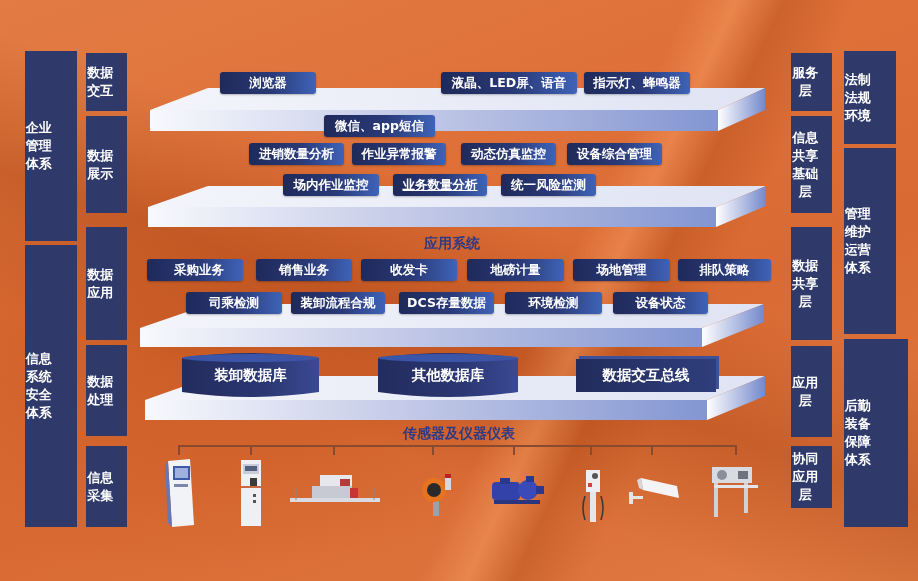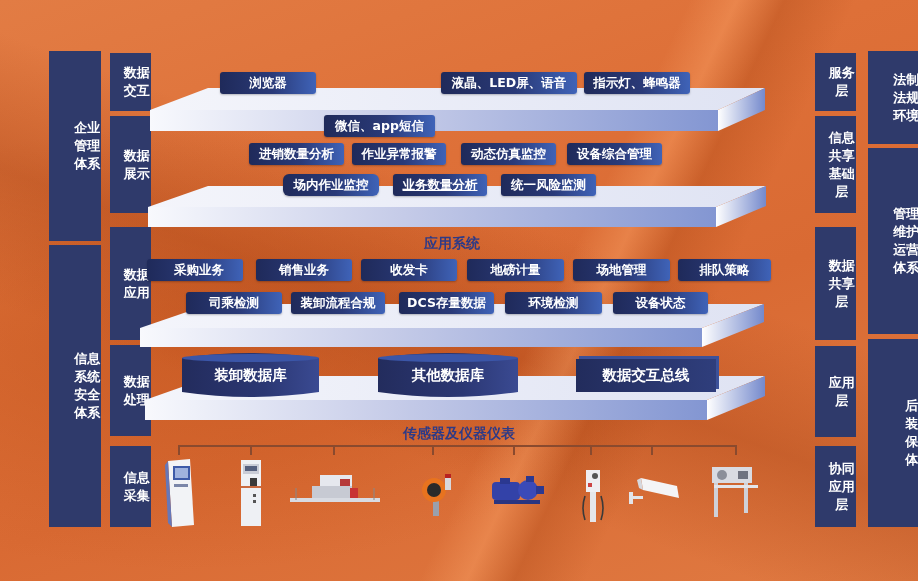--- a/index.html
+++ b/index.html
@@ -13,23 +13,22 @@
       radial-gradient(ellipse at 20% 60%, rgba(190,80,25,0.55) 0%, rgba(190,80,25,0) 45%),
       linear-gradient(160deg, #e27c44 0%, #de7038 35%, #d96a33 60%, #e07a42 100%);
   }
   .col {
     position: absolute;
     background: #2f3a6b;
     color: #fff;
     font-weight: bold;
     font-size: 13px;
     line-height: 18px;
-    display: flex; align-items: center; justify-content: flex-end;
+    display: flex; align-items: center; justify-content: flex-start;
     text-align: center;
-    margin-left: 24px;
   }
   .col span { display: block; width: 2.2em; word-break: break-all; }
   .col.wide span { width: 2.1em; }
 
   .platform { position: absolute; }
   .platform svg { display: block; }
 
   .chip {
     position: absolute;
     height: 22px;
@@ -97,21 +96,21 @@
 </div>
 <div class="col" style="left:791px;top:116px;width:41px;height:97px;">
   <span>信息共享基础层</span>
 </div>
 <div class="col" style="left:791px;top:227px;width:41px;height:113px;">
   <span>数据共享层</span>
 </div>
 <div class="col" style="left:791px;top:346px;width:41px;height:91px;">
   <span>应用层</span>
 </div>
-<div class="col" style="left:791px;top:446px;width:41px;height:81px;">
+<div class="col" style="left:791px;top:446px;width:41px;height:62px;">
   <span>协同应用层</span>
 </div>
 
 <div class="col wide" style="left:844px;top:51px;width:52px;height:93px;">
   <span>法制法规环境</span>
 </div>
 <div class="col wide" style="left:844px;top:148px;width:52px;height:186px;">
   <span>管理维护运营体系</span>
 </div>
 <div class="col wide" style="left:844px;top:339px;width:64px;height:188px;">
@@ -175,21 +174,21 @@
 
 <div class="chip" style="left:220px;top:72px;width:96px;">浏览器</div>
 <div class="chip" style="left:324px;top:72px;width:111px;margin-top:43px;">微信、app短信</div>
 <div class="chip" style="left:441px;top:72px;width:136px;">液晶、LED屏、语音</div>
 <div class="chip" style="left:584px;top:72px;width:106px;">指示灯、蜂鸣器</div>
 
 <div class="chip" style="left:249px;top:143px;width:95px;">进销数量分析</div>
 <div class="chip" style="left:352px;top:143px;width:94px;">作业异常报警</div>
 <div class="chip" style="left:461px;top:143px;width:95px;">动态仿真监控</div>
 <div class="chip" style="left:567px;top:143px;width:95px;">设备综合管理</div>
-<div class="chip" style="left:283px;top:174px;width:96px;border-radius:6px;">场内作业监控</div>
+<div class="chip" style="left:283px;top:174px;width:96px;">场内作业监控</div>
 <div class="chip" style="left:393px;top:174px;width:94px;text-decoration:underline;">业务数量分析</div>
 <div class="chip" style="left:501px;top:174px;width:95px;">统一风险监测</div>
 
 <div class="section-title" style="left:424px;top:235px;">应用系统</div>
 <div class="chip" style="left:147px;top:259px;width:96px;padding-left:8px;">采购业务</div>
 <div class="chip" style="left:256px;top:259px;width:96px;">销售业务</div>
 <div class="chip" style="left:361px;top:259px;width:96px;">收发卡</div>
 <div class="chip" style="left:467px;top:259px;width:97px;">地磅计量</div>
 <div class="chip" style="left:573px;top:259px;width:97px;">场地管理</div>
 <div class="chip" style="left:678px;top:259px;width:93px;">排队策略</div>

